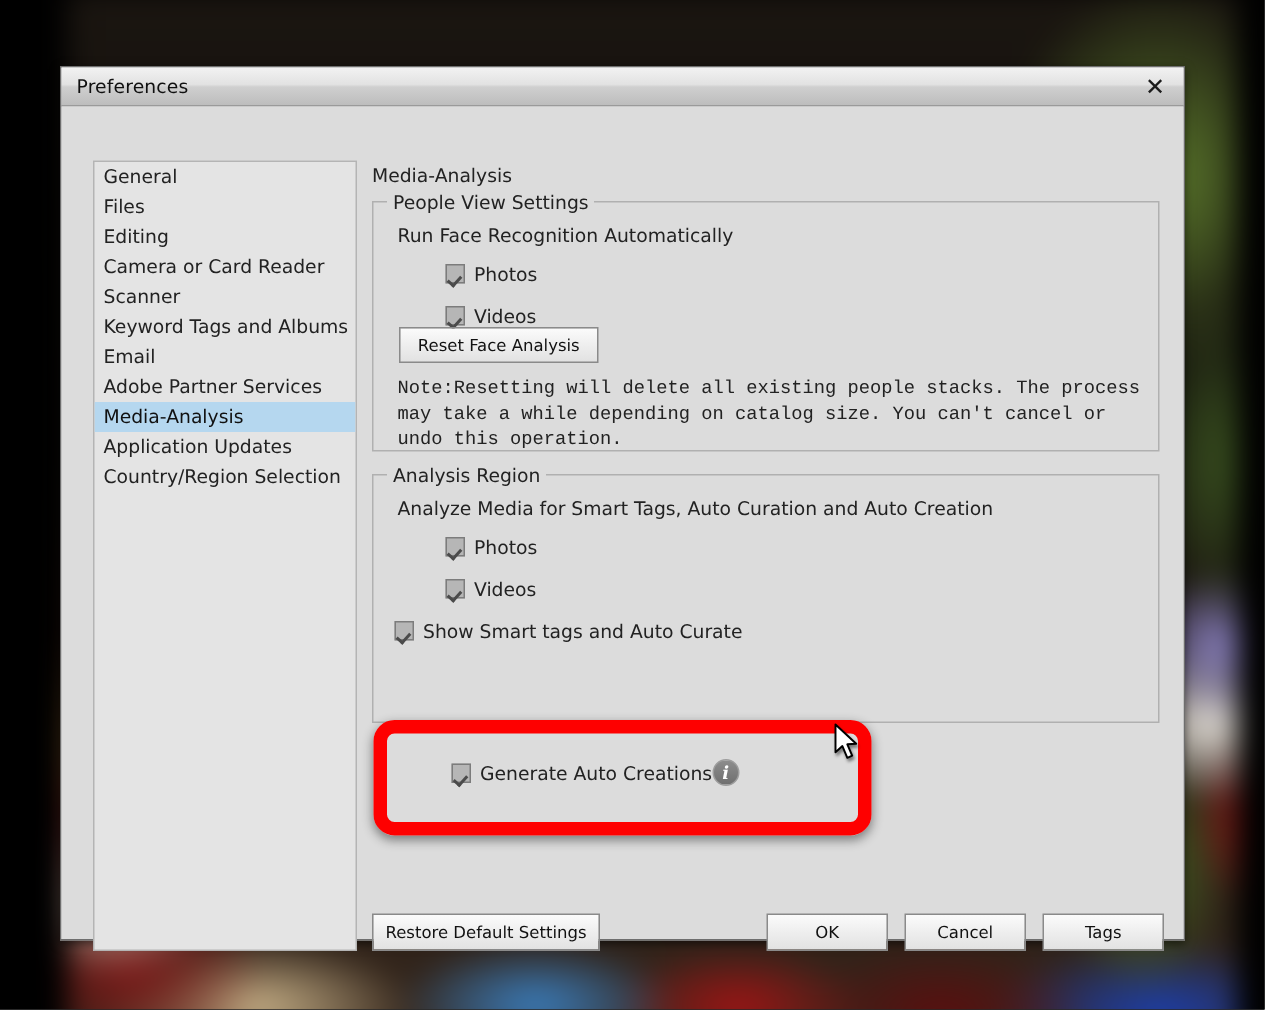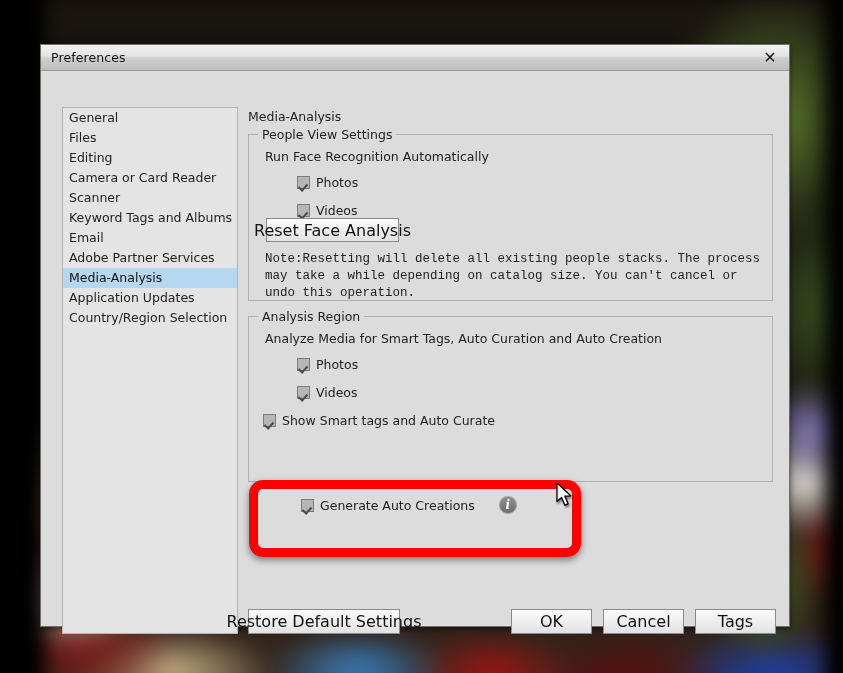--- a/index.html
+++ b/index.html
@@ -173,21 +173,21 @@
     border-width: 0 2px 2px 0;
     transform: rotate(42deg);
   }
 
   .btn {
     display: inline-flex;
     align-items: center;
     justify-content: center;
     background: linear-gradient(180deg,#fbfbfb 0%, #eeeeee 50%, #e2e2e2 100%);
     border: 1px solid #8a8a8a;
-    font-size: 16px;
+    font-size: 11px;
     color: #111;
     cursor: pointer;
     white-space: nowrap;
     text-align: right;
   }
 
   #reset-face-btn {
     position: absolute;
     left: 17px; top: 83px;
     width: 133px; height: 24px;
@@ -224,24 +224,23 @@
   
   #auto-creations-panel {
     position: absolute;
     left: 215px; top: 412px;
     width: 320px; height: 42px;
     background: #dcdcdc;
     border-top: 1px solid #bdbdbd;
   }
   #auto-creations-row {
     position: absolute;
-    left: 45px; top: 12px;
+    left: 45px; top: 22px;
     display: flex;
     align-items: center;
-    gap: 24px;
   }
 
   
   #red-highlight {
     position: absolute;
     left: 208px; top: 409px;
     width: 332px; height: 77px;
     border: 9px solid #fe0000;
     border-radius: 14px;
     box-shadow: 0 3px 7px rgba(0,0,0,.45);

